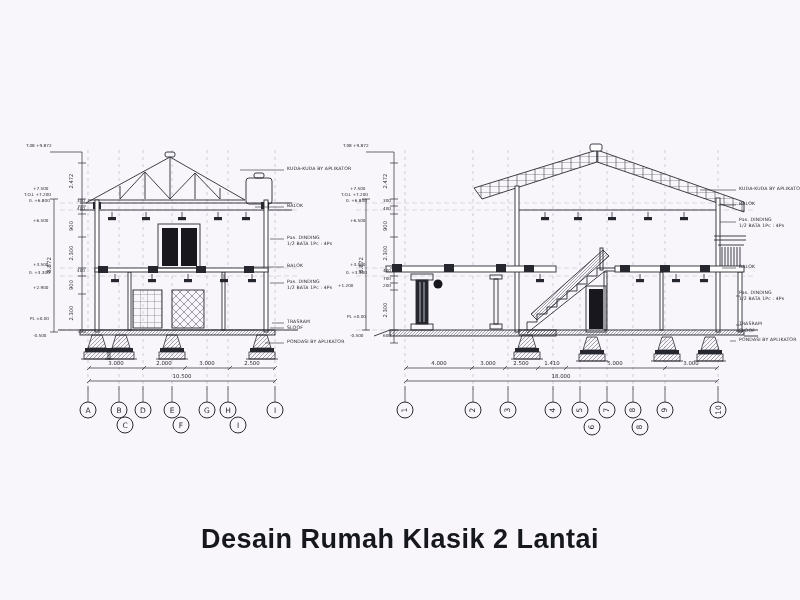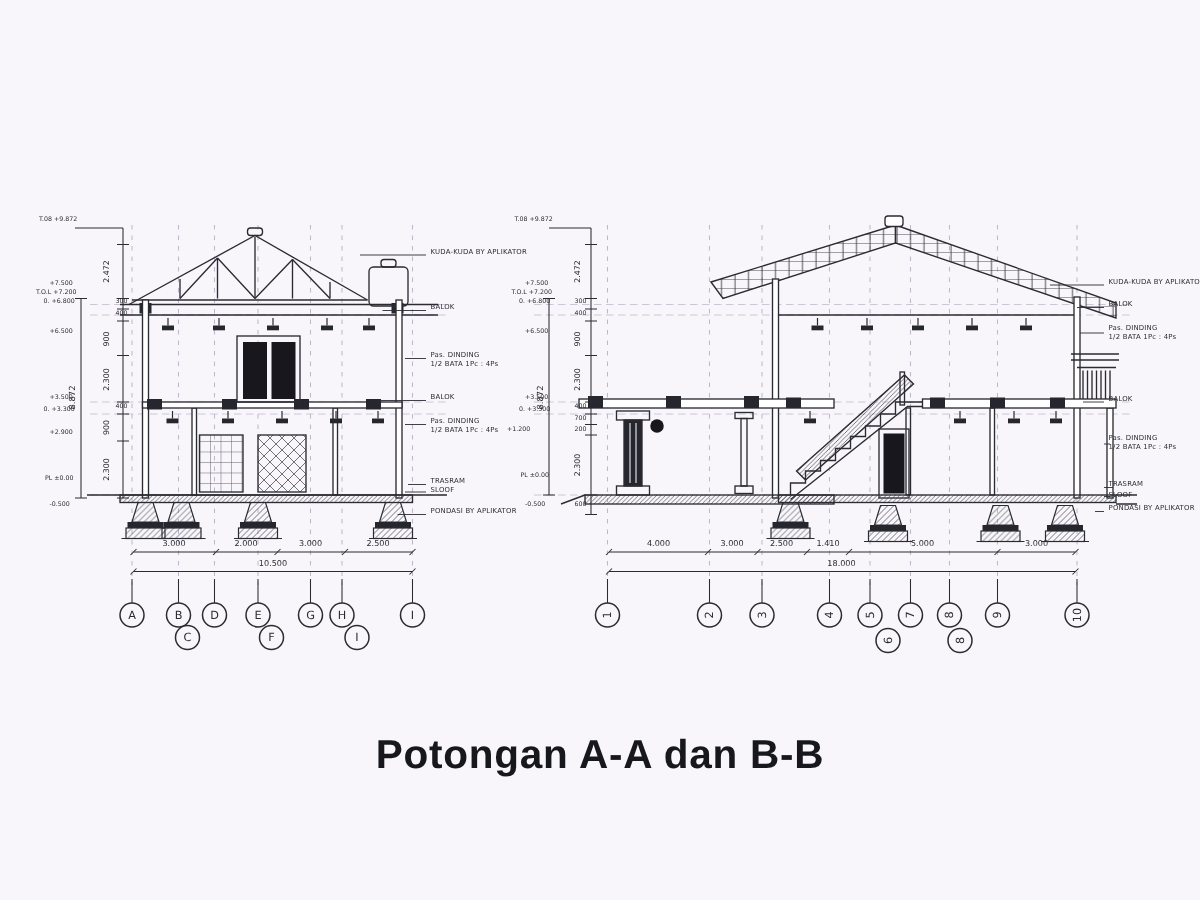--- a/index.html
+++ b/index.html
@@ -345,15 +345,15 @@
 <div class="bub rot" style="left:718px;top:410px">
       <span>10</span>
     </div>
 <div class="bub rot" style="left:592px;top:427px">
       <span>6</span>
     </div>
 <div class="bub rot" style="left:640px;top:427px">
       <span>8</span>
     </div>
 
-<div class="title" style="top:488px">Potongan A-A dan B-B</div>
+<div class="title" style="top:524px">Desain Rumah Klasik 2 Lantai</div>
 
 </div>
 
 </body></html>

